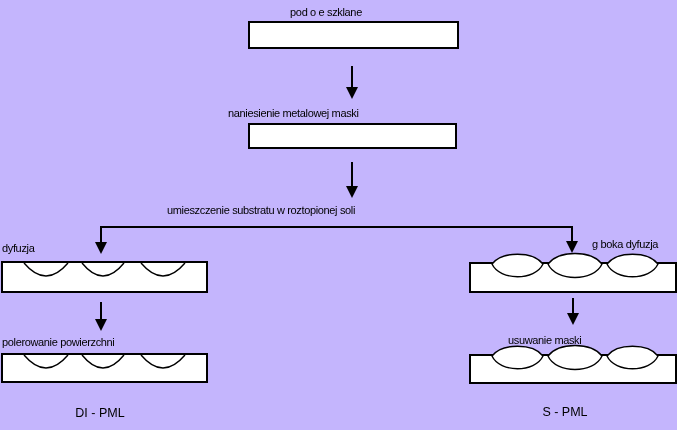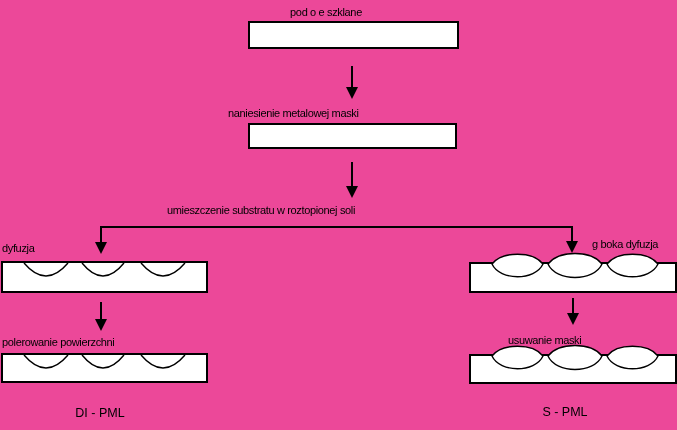--- a/index.html
+++ b/index.html
@@ -1,19 +1,19 @@
 <!DOCTYPE html>
 <html><head>
 <meta charset="utf-8">
 <style>
   html,body{margin:0;padding:0;background:#fff;}
   .stage{
     position:relative;
     width:677px;height:430px;
-    background:#ec4899;
+    background:#c4b5fd;
     font-family:"Liberation Sans", sans-serif;
     overflow:hidden;
   }
   svg text{
     font-family:"Liberation Sans", sans-serif;
     font-size:11px;
     letter-spacing:-0.35px;
     fill:#000;
   }
   svg text.result{

